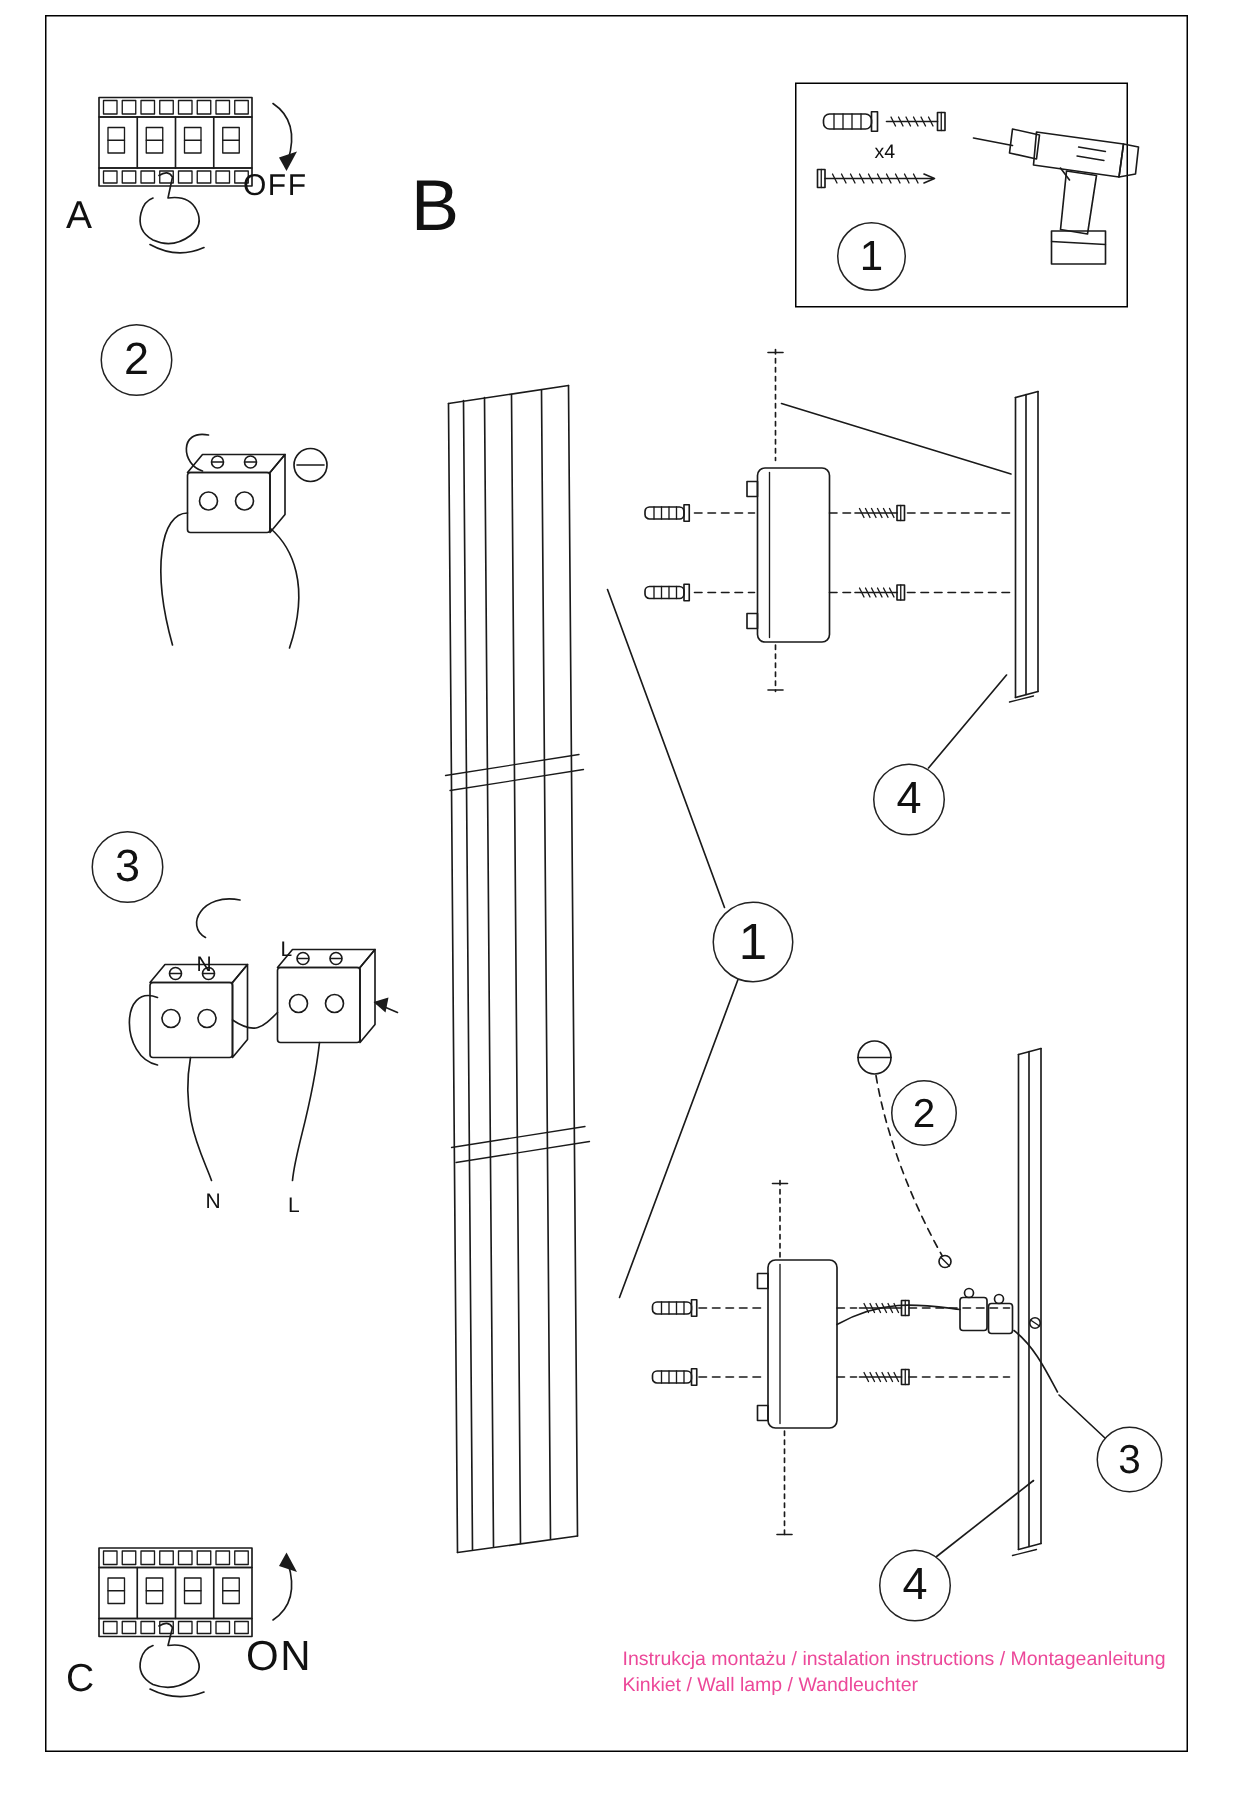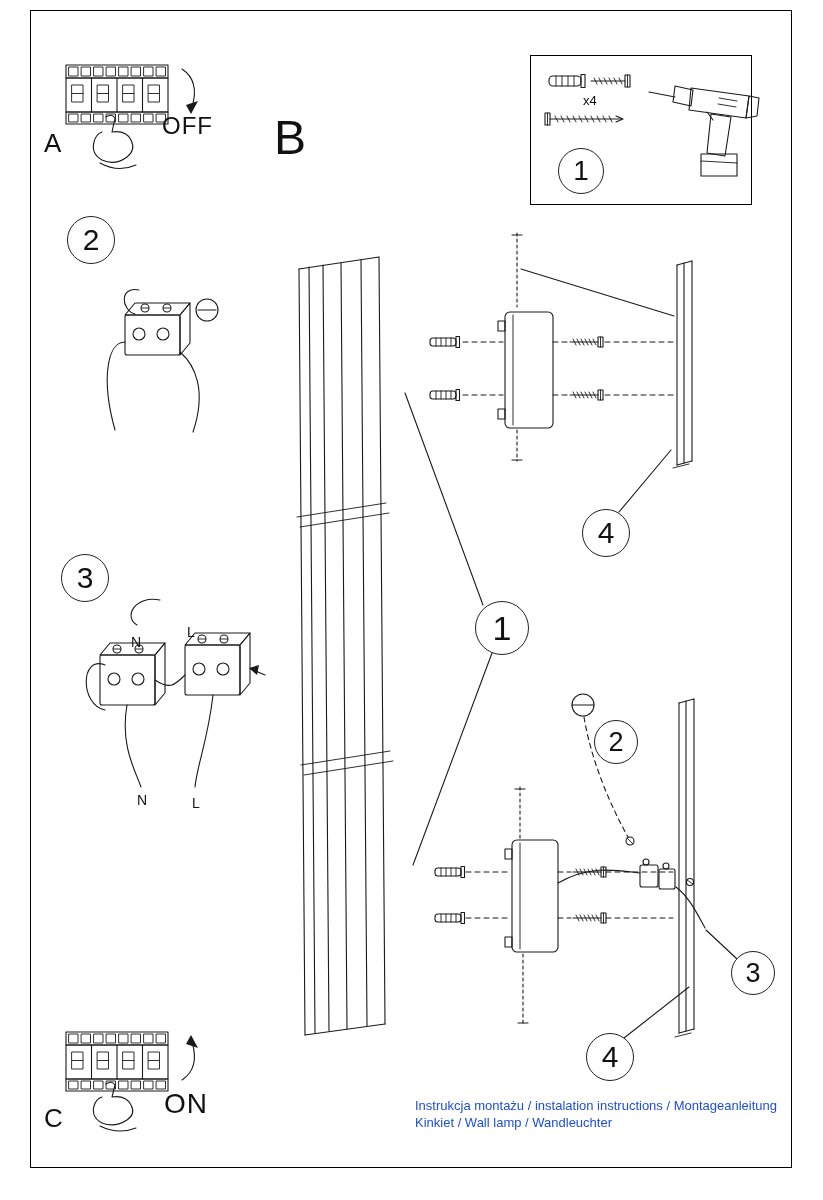--- a/index.html
+++ b/index.html
@@ -8,21 +8,21 @@
   .frame{position:absolute;left:30px;top:10px;width:760px;height:1156px;border:1.5px solid #000;}
   .abs{position:absolute;}
   .letter{position:absolute;color:#111;line-height:1;}
   .badge{position:absolute;border:1.8px solid #222;border-radius:50%;background:#fff;
          display:flex;align-items:center;justify-content:center;color:#111;box-sizing:border-box;}
   .s44{width:44px;height:44px;font-size:27px;}
   .s46{width:46px;height:46px;font-size:28px;}
   .s48{width:48px;height:48px;font-size:30px;}
   .s54{width:54px;height:54px;font-size:34px;}
   .partsbox{position:absolute;left:530px;top:55px;width:222px;height:150px;border:1.5px solid #000;box-sizing:border-box;}
-  .footer{position:absolute;left:415px;top:1097px;width:380px;font-size:13px;line-height:17px;color:#1d4ed8;}
+  .footer{position:absolute;left:415px;top:1097px;width:380px;font-size:13px;line-height:17px;color:#ec4899;}
   .draw{stroke:#1a1a1a;stroke-width:1.1;fill:none;stroke-linecap:round;stroke-linejoin:round;}
   .thin{stroke-width:0.9;}
   .dash{stroke-dasharray:5 4;}
   .dot{stroke-dasharray:3 3;}
   .fillb{fill:#1a1a1a;stroke:none;}
   svg text{font-family:"Liberation Sans",sans-serif;fill:#111;stroke:none;}
 </style>
 </head>
 <body>
 
@@ -44,21 +44,21 @@
     <g class="draw">
       <path d="M48 62 q6 -4 9 1 l-3 14 q14 -2 19 8 q5 10 -4 17 q-12 9 -25 3 q-11 -6 -8 -18 q2 -8 8 -10"></path>
       <path d="M42 108 q18 10 36 2"></path>
     </g>
     <g>
       <path class="draw" d="M124 14 q18 12 10 38"></path>
       <polygon class="fillb" points="128,50 140,46 133,59"></polygon>
     </g>
   </svg>
   <div class="letter" style="left:44px;top:130px;font-size:26px;">A</div>
-  <div class="letter" style="left:162px;top:114px;font-size:24px;letter-spacing:1px;text-align:right;">OFF</div>
+  <div class="letter" style="left:162px;top:114px;font-size:20px;letter-spacing:1px;text-align:right;">OFF</div>
 
   <div class="letter" style="left:274px;top:114px;font-size:48px;">B</div>
 
   <div class="partsbox">
     <svg width="258" height="146" viewBox="0 0 258 146">
       <g class="draw">
         <rect x="18" y="20" width="32" height="10" rx="4"></rect>
         <path class="thin" d="M25 20v10 M31 20v10 M37 20v10 M43 20v10"></path>
         <rect x="50" y="18.5" width="4" height="13"></rect>
       </g>

